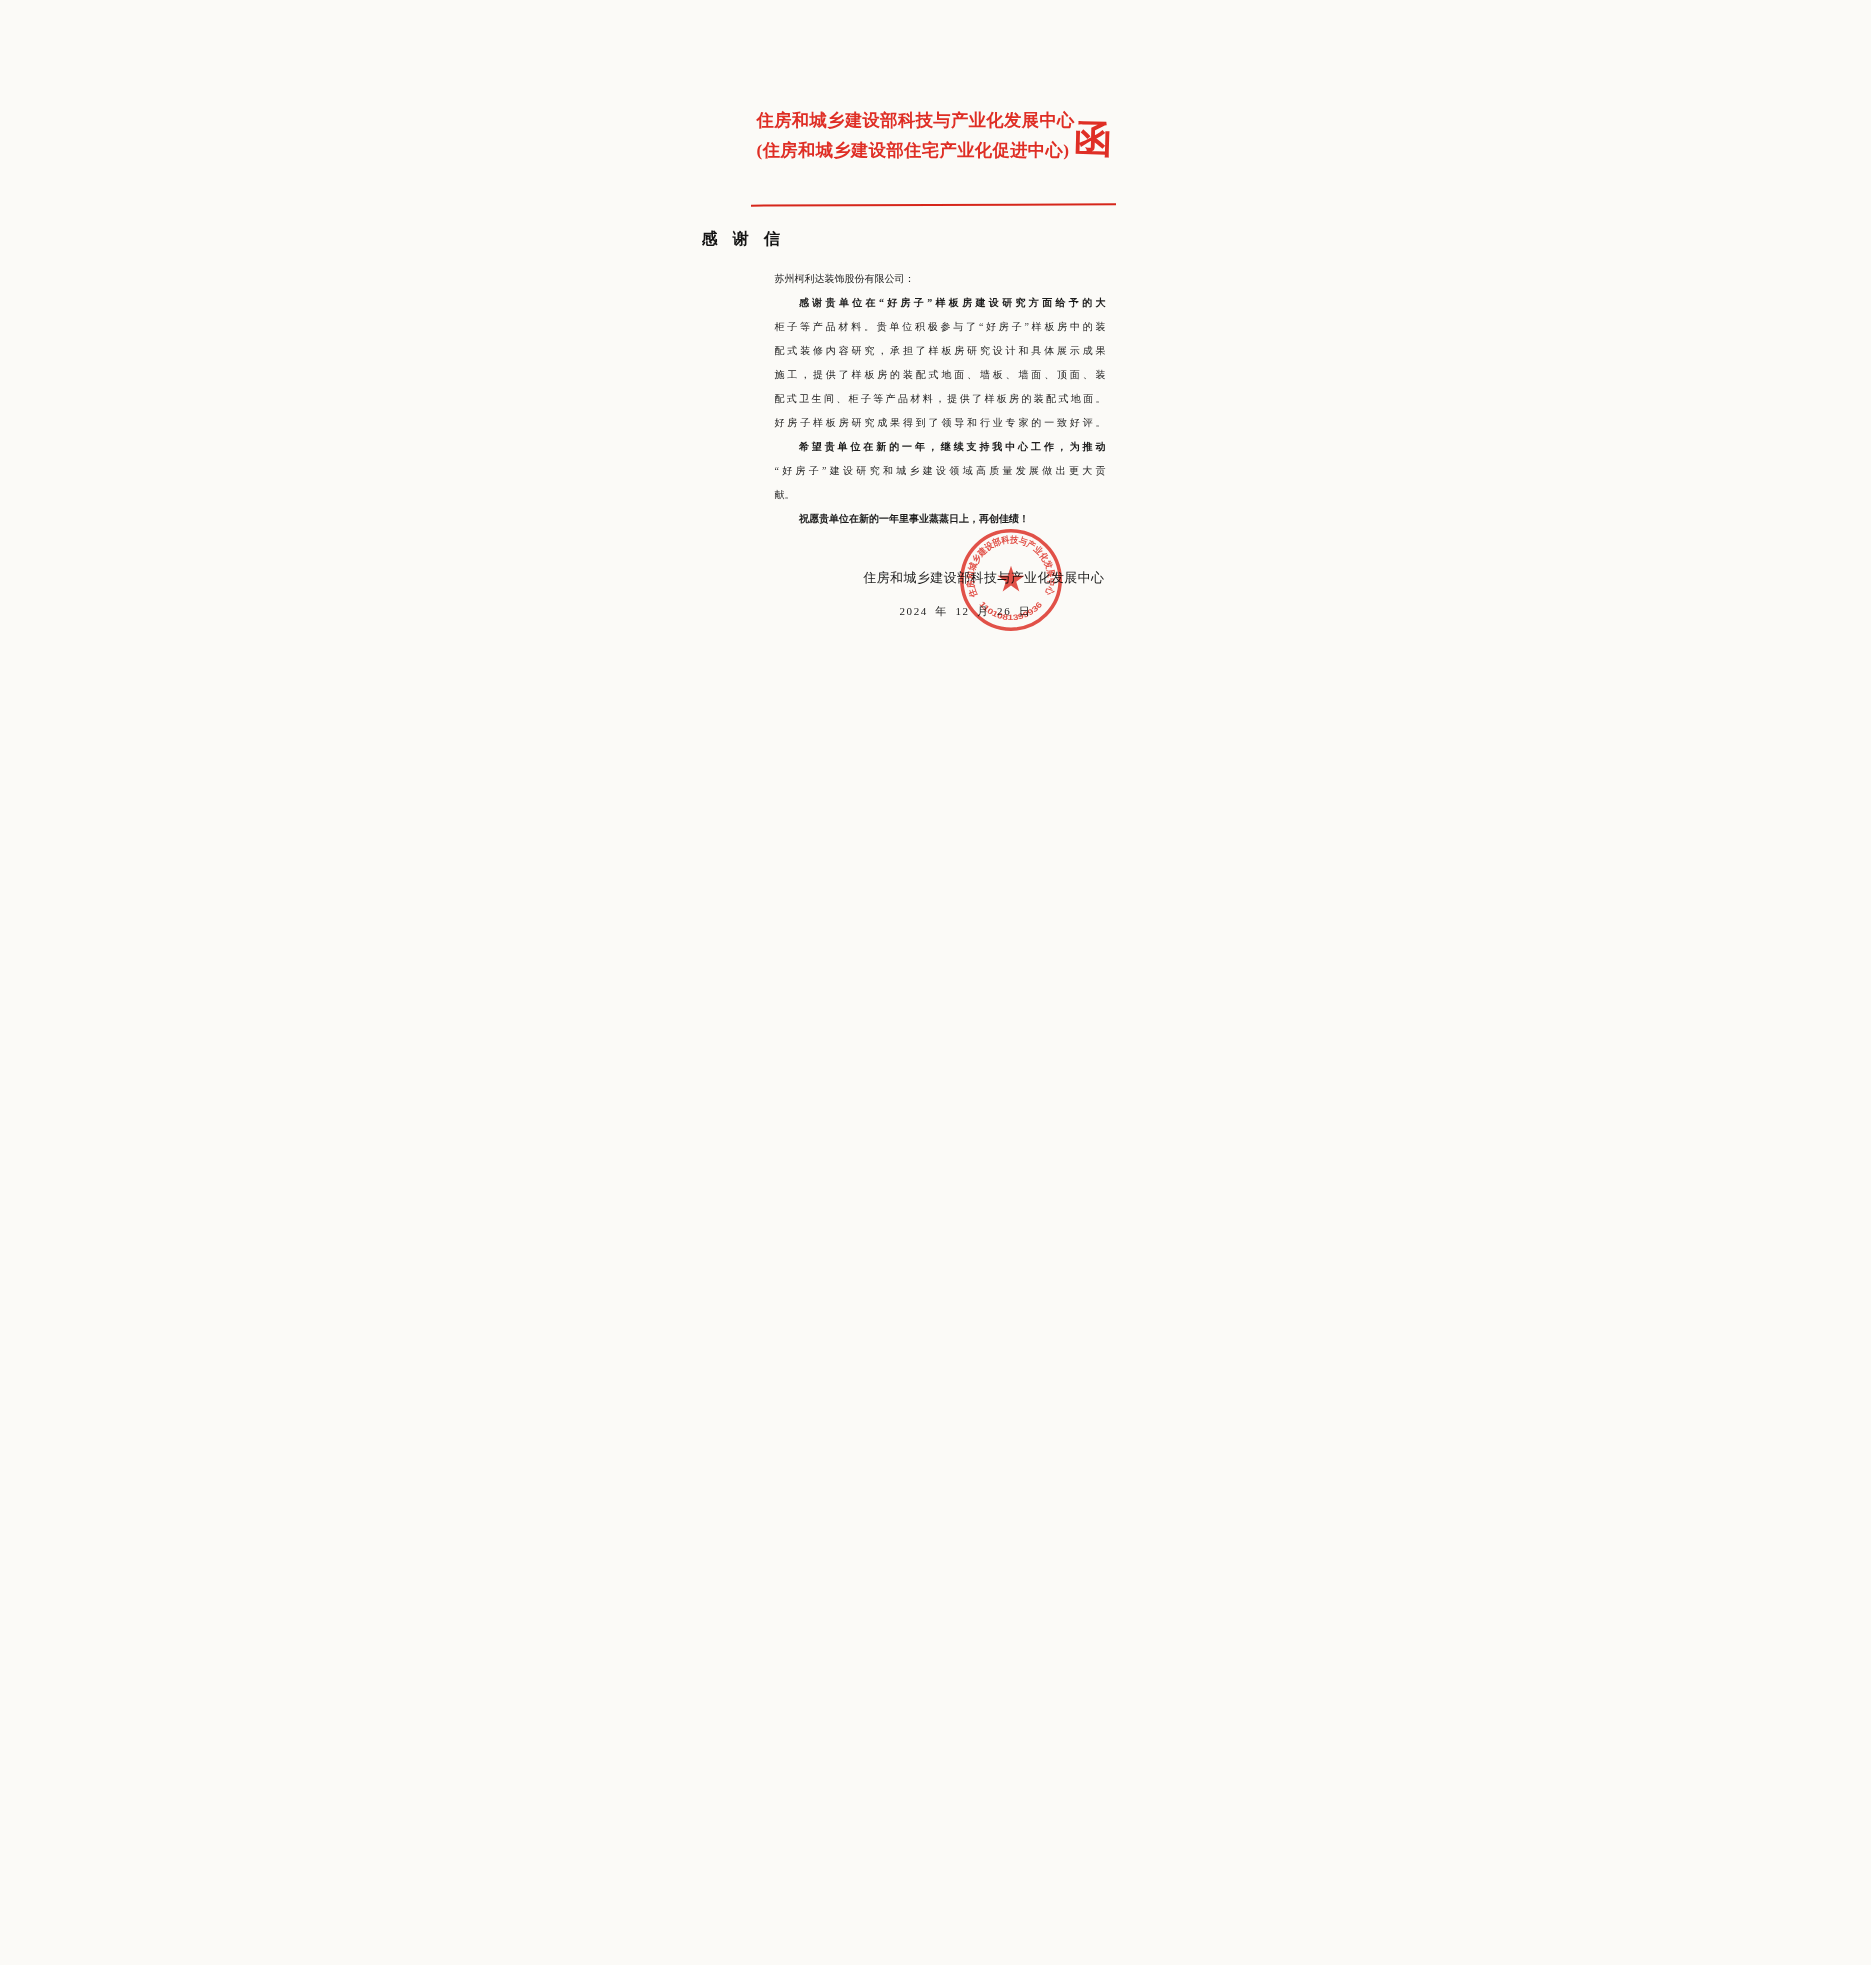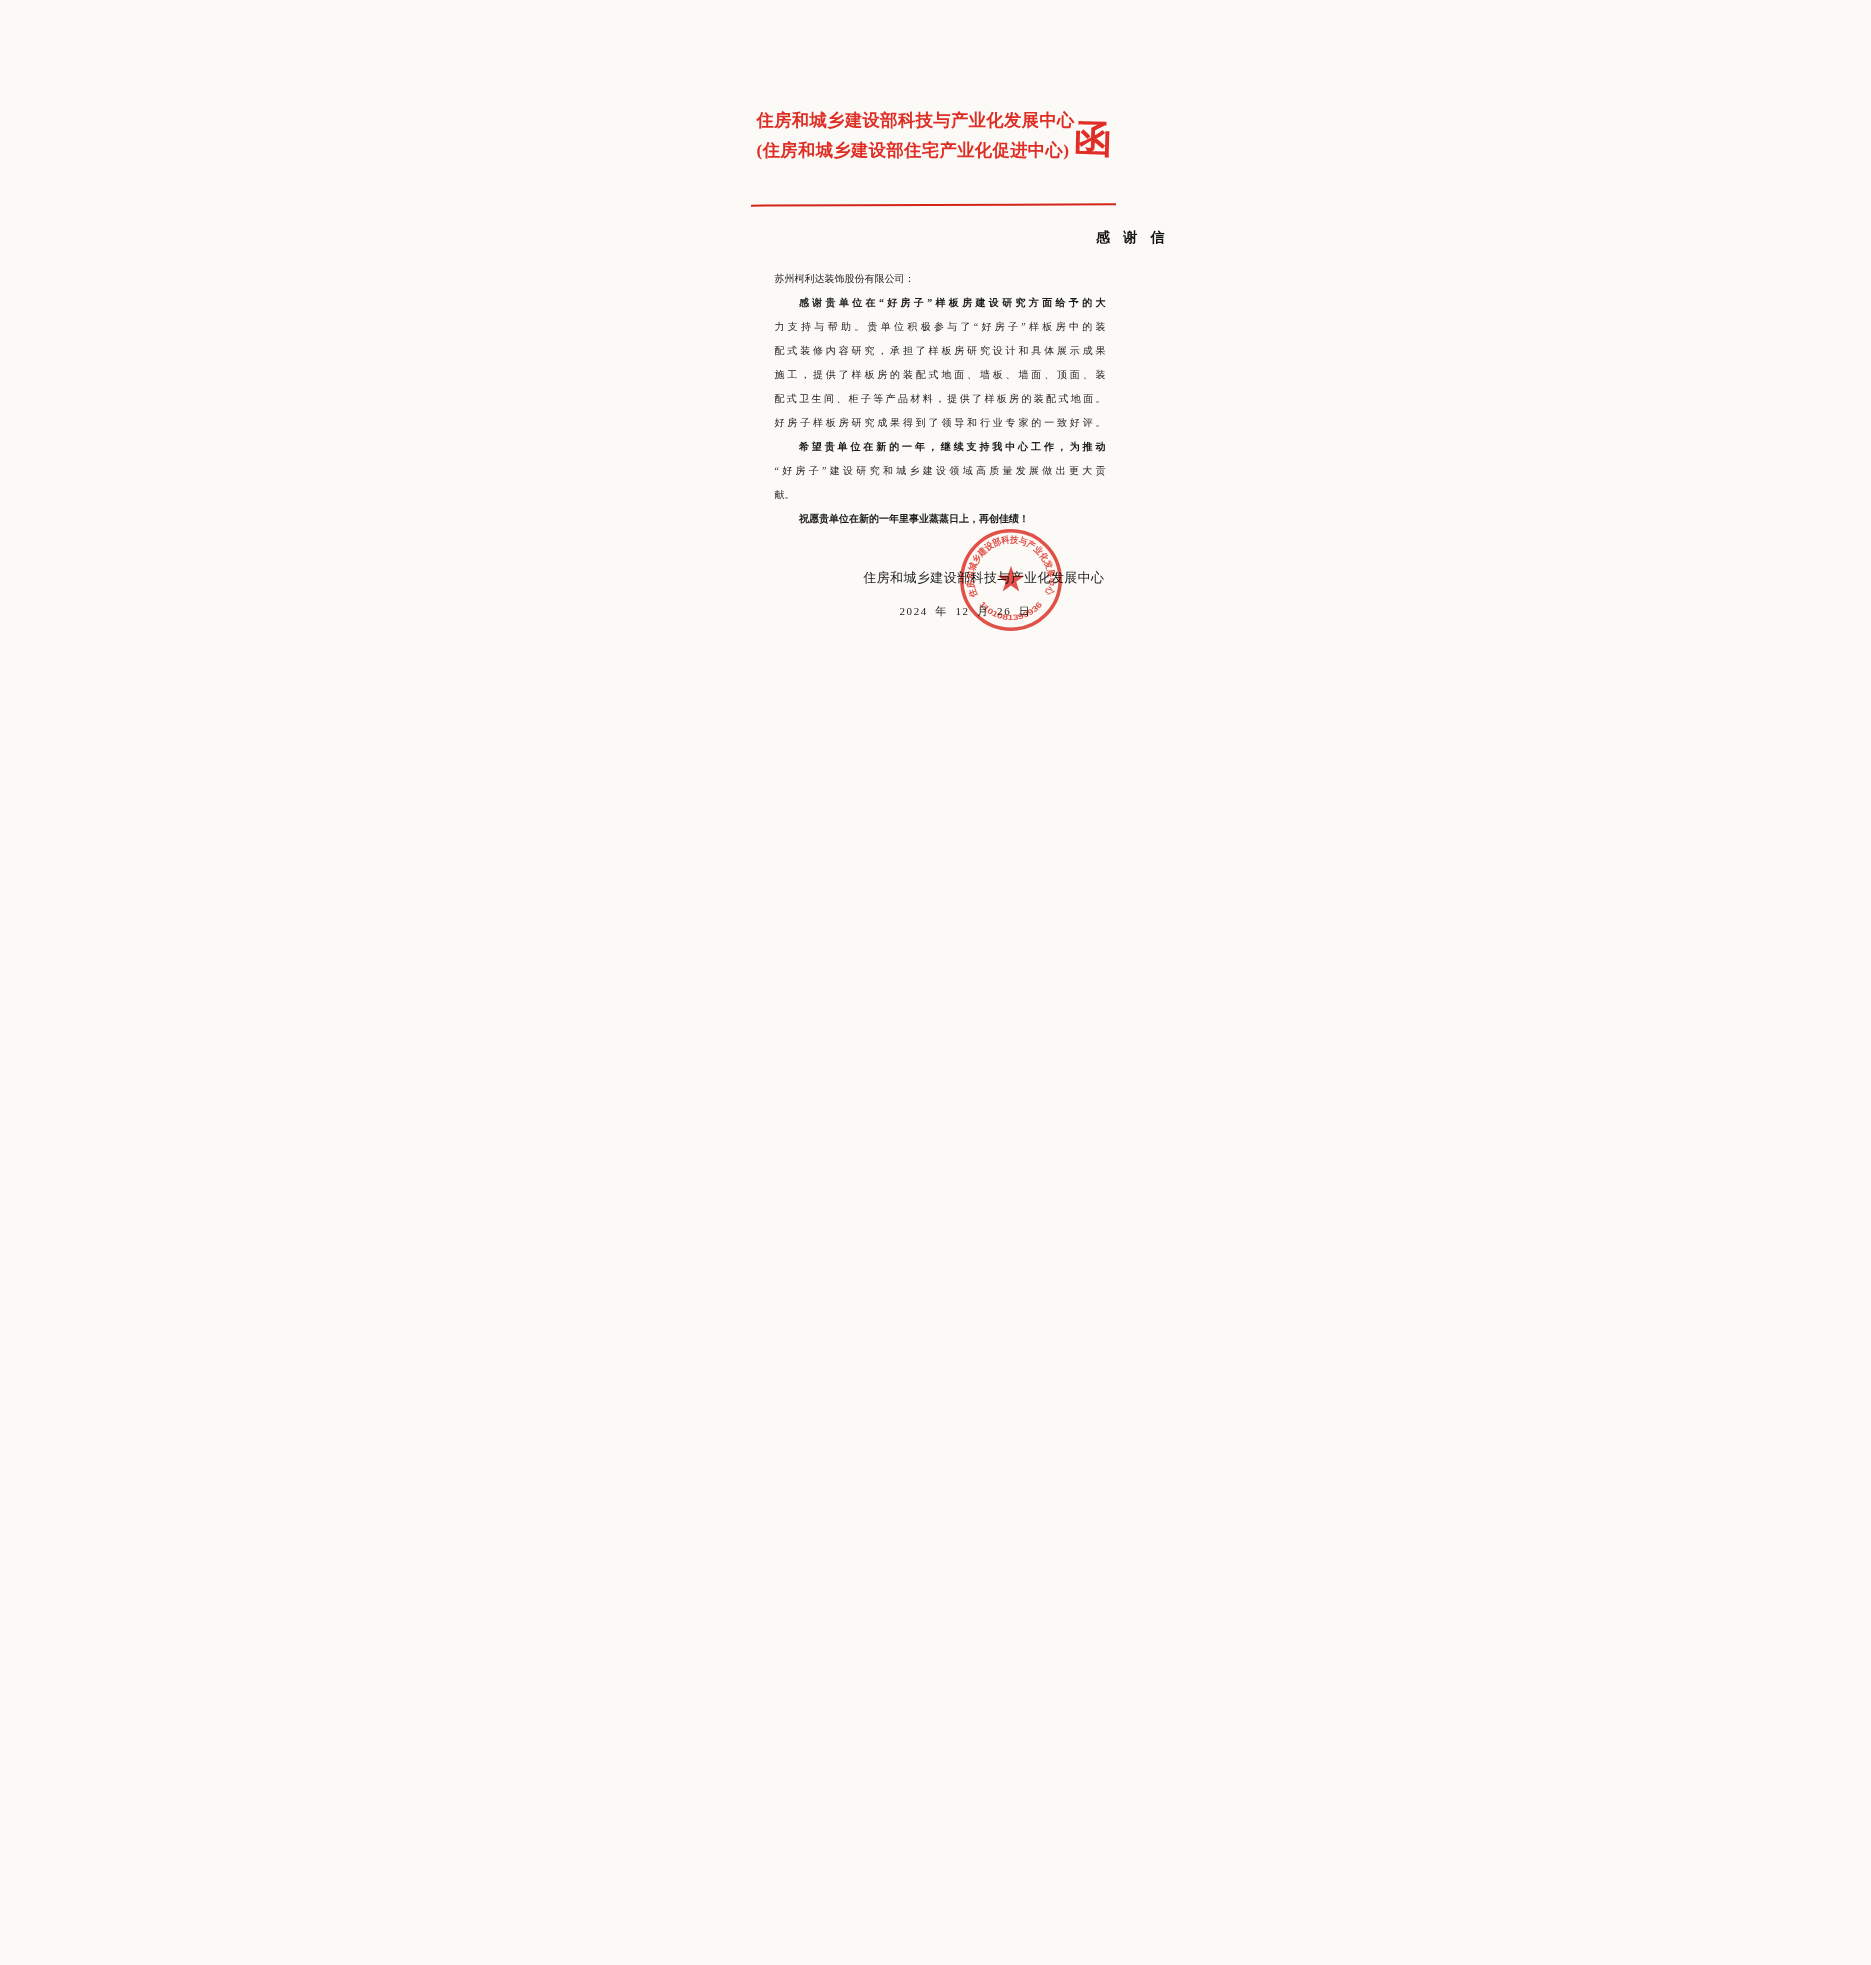--- a/index.html
+++ b/index.html
@@ -48,22 +48,22 @@
     width: 365px;
     height: 1.6px;
     transform: rotate(-0.2deg);
   }
   
   .title {
     position: absolute;
     left: 0;
     top: 217px;
     width: 100%;
-    text-align: right;
-    font-size: 14px;
+    text-align: left;
+    font-size: 16px;
     font-weight: bold;
     letter-spacing: 0.35em;
     color: #141414;
   }
   
   .body-block {
     position: absolute;
     left: 73px;
     top: 255px;
     width: 331px;
@@ -129,21 +129,21 @@
   </div>
   <div class="han-char" style="color:#df2e25;">函</div>
 
   <div class="divider" style="background:#d6261b;"></div>
 
   <div class="title">感 谢 信</div>
 
   <div class="body-block">
     <div class="line">苏州柯利达装饰股份有限公司：</div>
     <div class="line indent stretch">感谢贵单位在“好房子”样板房建设研究方面给予的大</div>
-    <div class="line stretch">力支持与帮助。贵单位积极参与了“好房子”样板房中的装</div>
+    <div class="line stretch">柜子等产品材料。贵单位积极参与了“好房子”样板房中的装</div>
     <div class="line stretch">配式装修内容研究，承担了样板房研究设计和具体展示成果</div>
     <div class="line stretch">施工，提供了样板房的装配式地面、墙板、墙面、顶面、装</div>
     <div class="line stretch">配式卫生间、柜子等产品材料，提供了样板房的装配式地面。</div>
     <div class="line stretch">好房子样板房研究成果得到了领导和行业专家的一致好评。</div>
     <div class="line indent stretch">希望贵单位在新的一年，继续支持我中心工作，为推动</div>
     <div class="line stretch">“好房子”建设研究和城乡建设领域高质量发展做出更大贡</div>
     <div class="line">献。</div>
     <div class="line indent">祝愿贵单位在新的一年里事业蒸蒸日上，再创佳绩！</div>
   </div>
 

